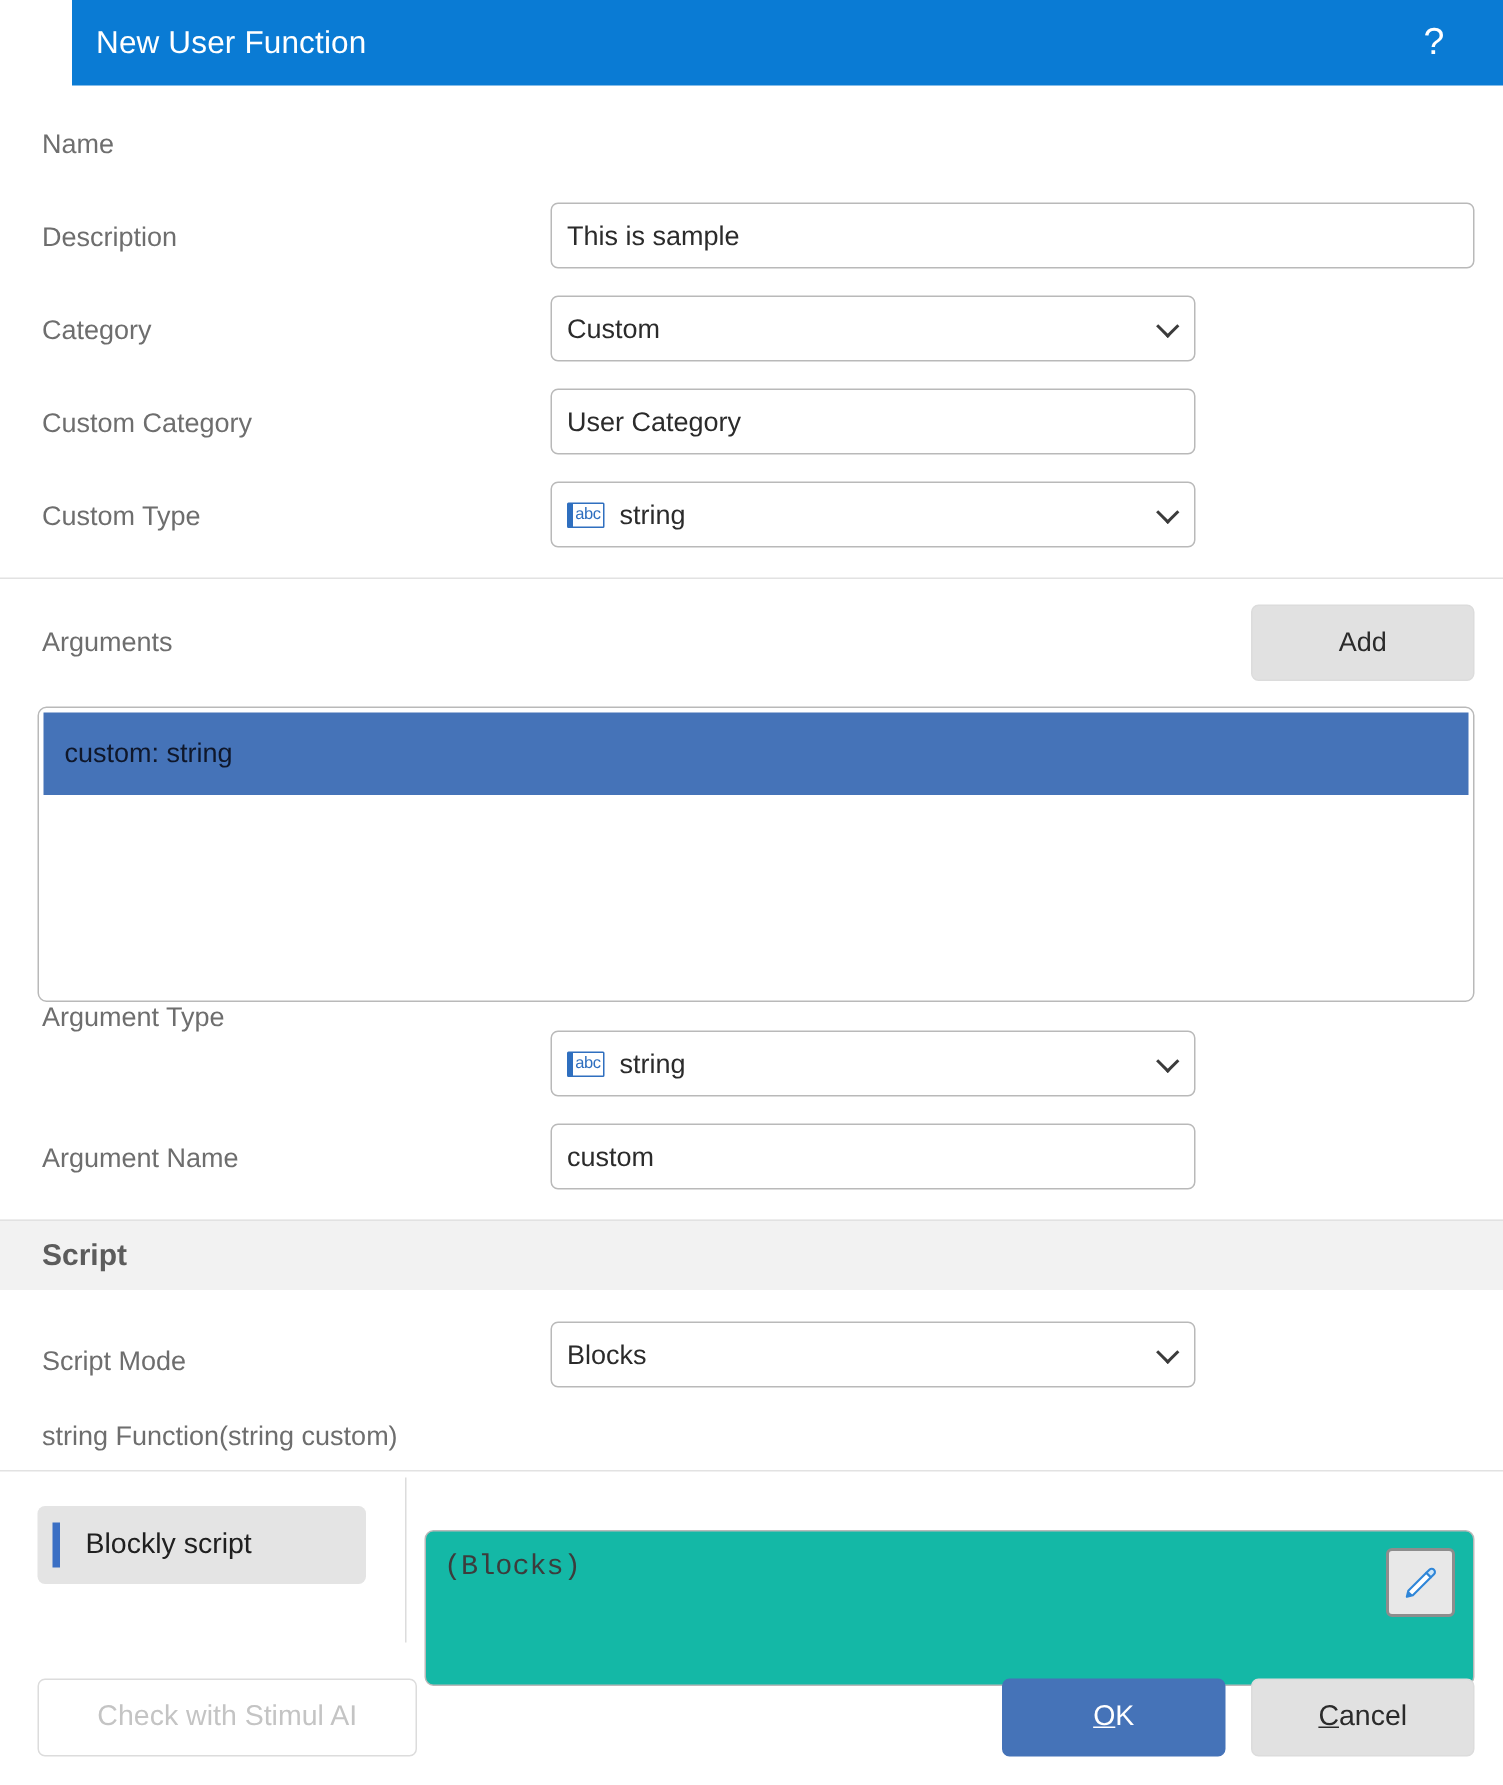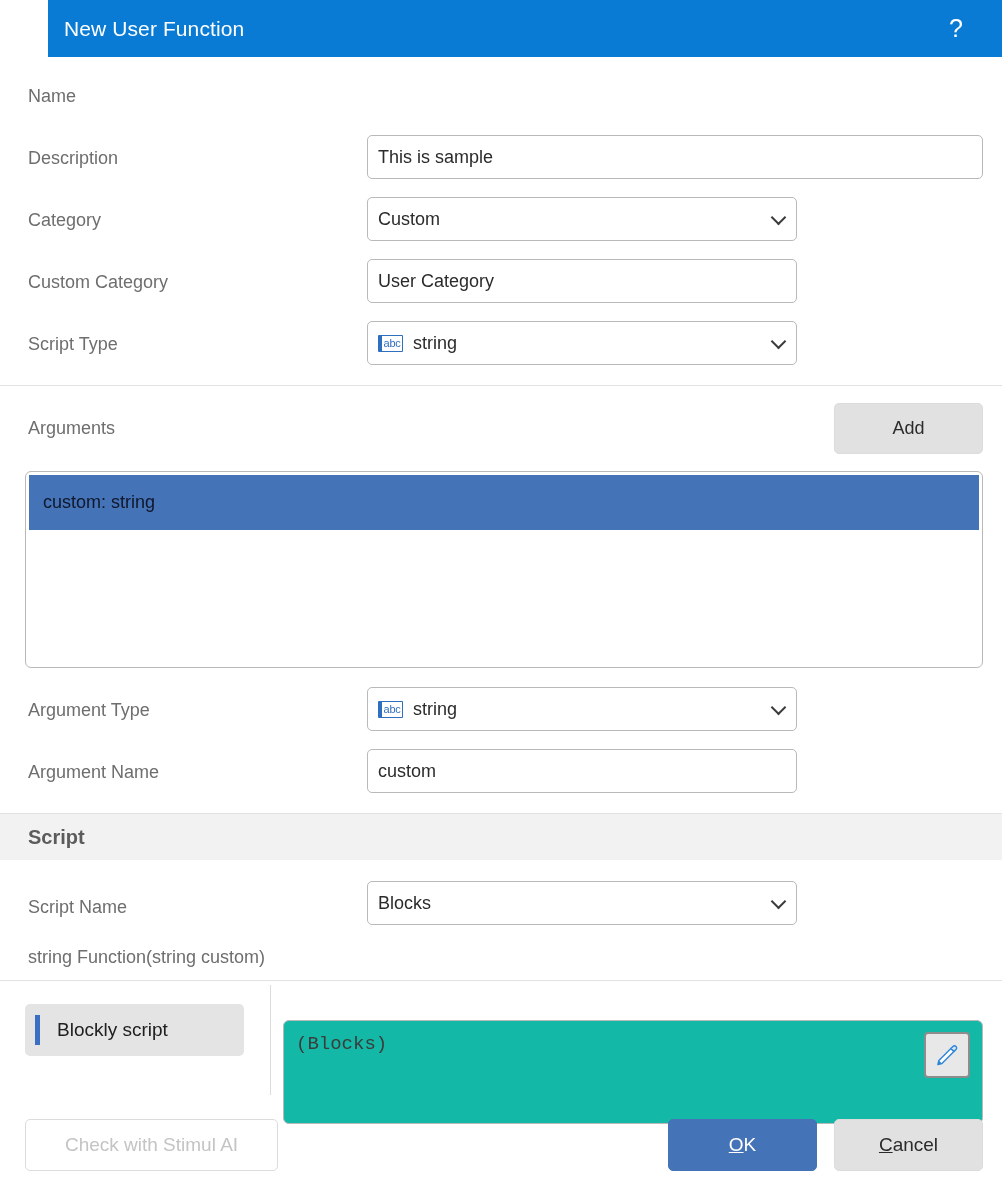--- a/index.html
+++ b/index.html
@@ -305,57 +305,57 @@
   <div class="field select" style="left:367px; top:197px; width:430px;">
     <span class="val">Custom</span>
     <span class="chev"></span>
   </div>
 
   <div class="lbl" style="top:272px">Custom Category</div>
   <div class="field input" style="left:367px; top:259px; width:430px;" placeholder="">
     <span class="val">User Category</span>
   </div>
 
-  <div class="lbl" style="top:334px">Script Type</div>
+  <div class="lbl" style="top:334px">Custom Type</div>
   <div class="field select" style="left:367px; top:321px; width:430px;">
     <span class="abc-icon">
       <span>abc</span>
     </span>
     <span class="val">string</span>
     <span class="chev"></span>
   </div>
 
   <div class="divider" style="top:385px"></div>
 
   <div id="args-label">Arguments</div>
   <div class="btn-add">Add</div>
 
   <div class="listbox">
     <div class="list-item selected">custom: string</div>
   </div>
 
-  <div class="lbl" style="top:700px">Argument Type</div>
+  <div class="lbl" style="top:668px">Argument Type</div>
   <div class="field select" style="left:367px; top:687px; width:430px;">
     <span class="abc-icon">
       <span>abc</span>
     </span>
     <span class="val">string</span>
     <span class="chev"></span>
   </div>
 
   <div class="lbl" style="top:762px">Argument Name</div>
   <div class="field input" style="left:367px; top:749px; width:430px;" placeholder="">
     <span class="val">custom</span>
   </div>
 
   <div class="section-band">
     <div class="section-title">Script</div>
   </div>
 
-  <div class="lbl" style="top:897px">Script Name</div>
+  <div class="lbl" style="top:897px">Script Mode</div>
   <div class="field select" style="left:367px; top:881px; width:430px;">
     <span class="val">Blocks</span>
     <span class="chev"></span>
   </div>
 
   <div id="signature">string Function(string custom)</div>
 
   <div class="divider-h2"></div>
   <div class="divider-v"></div>
 

